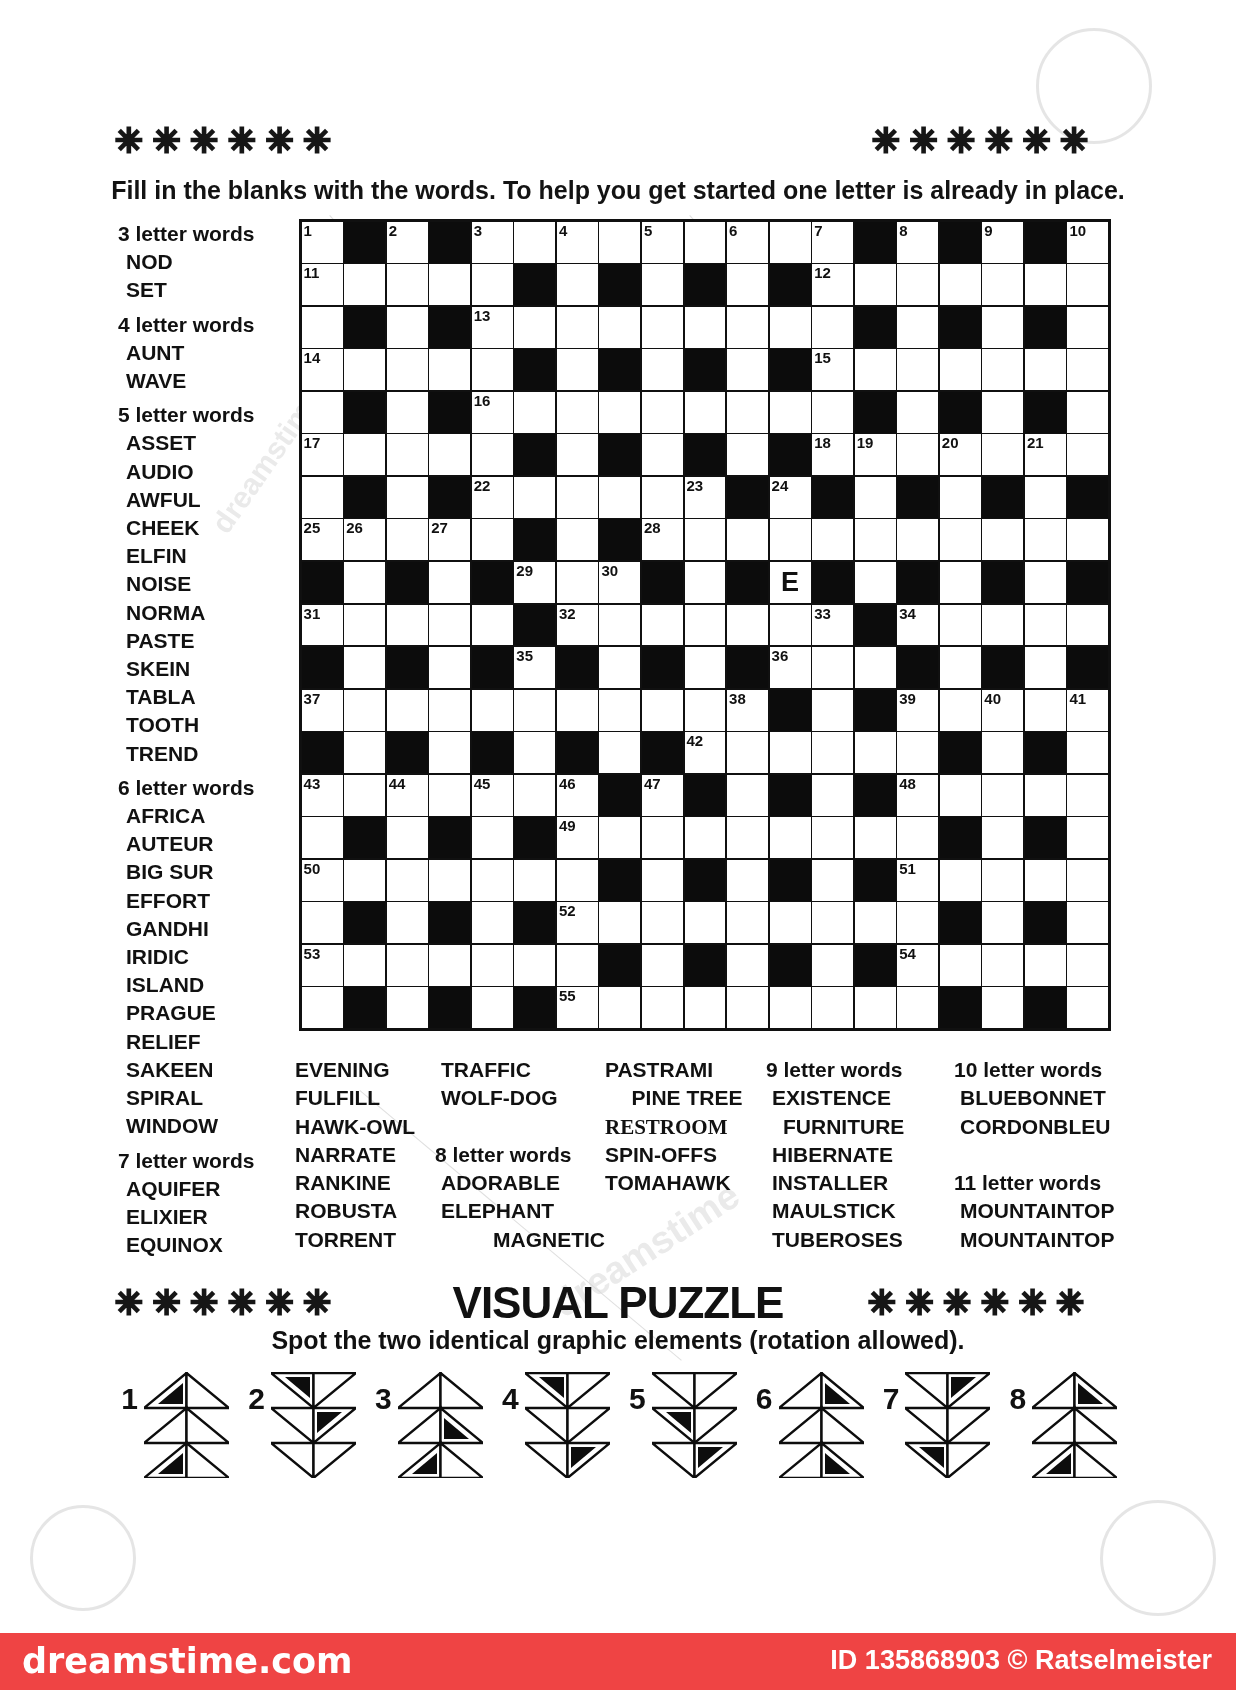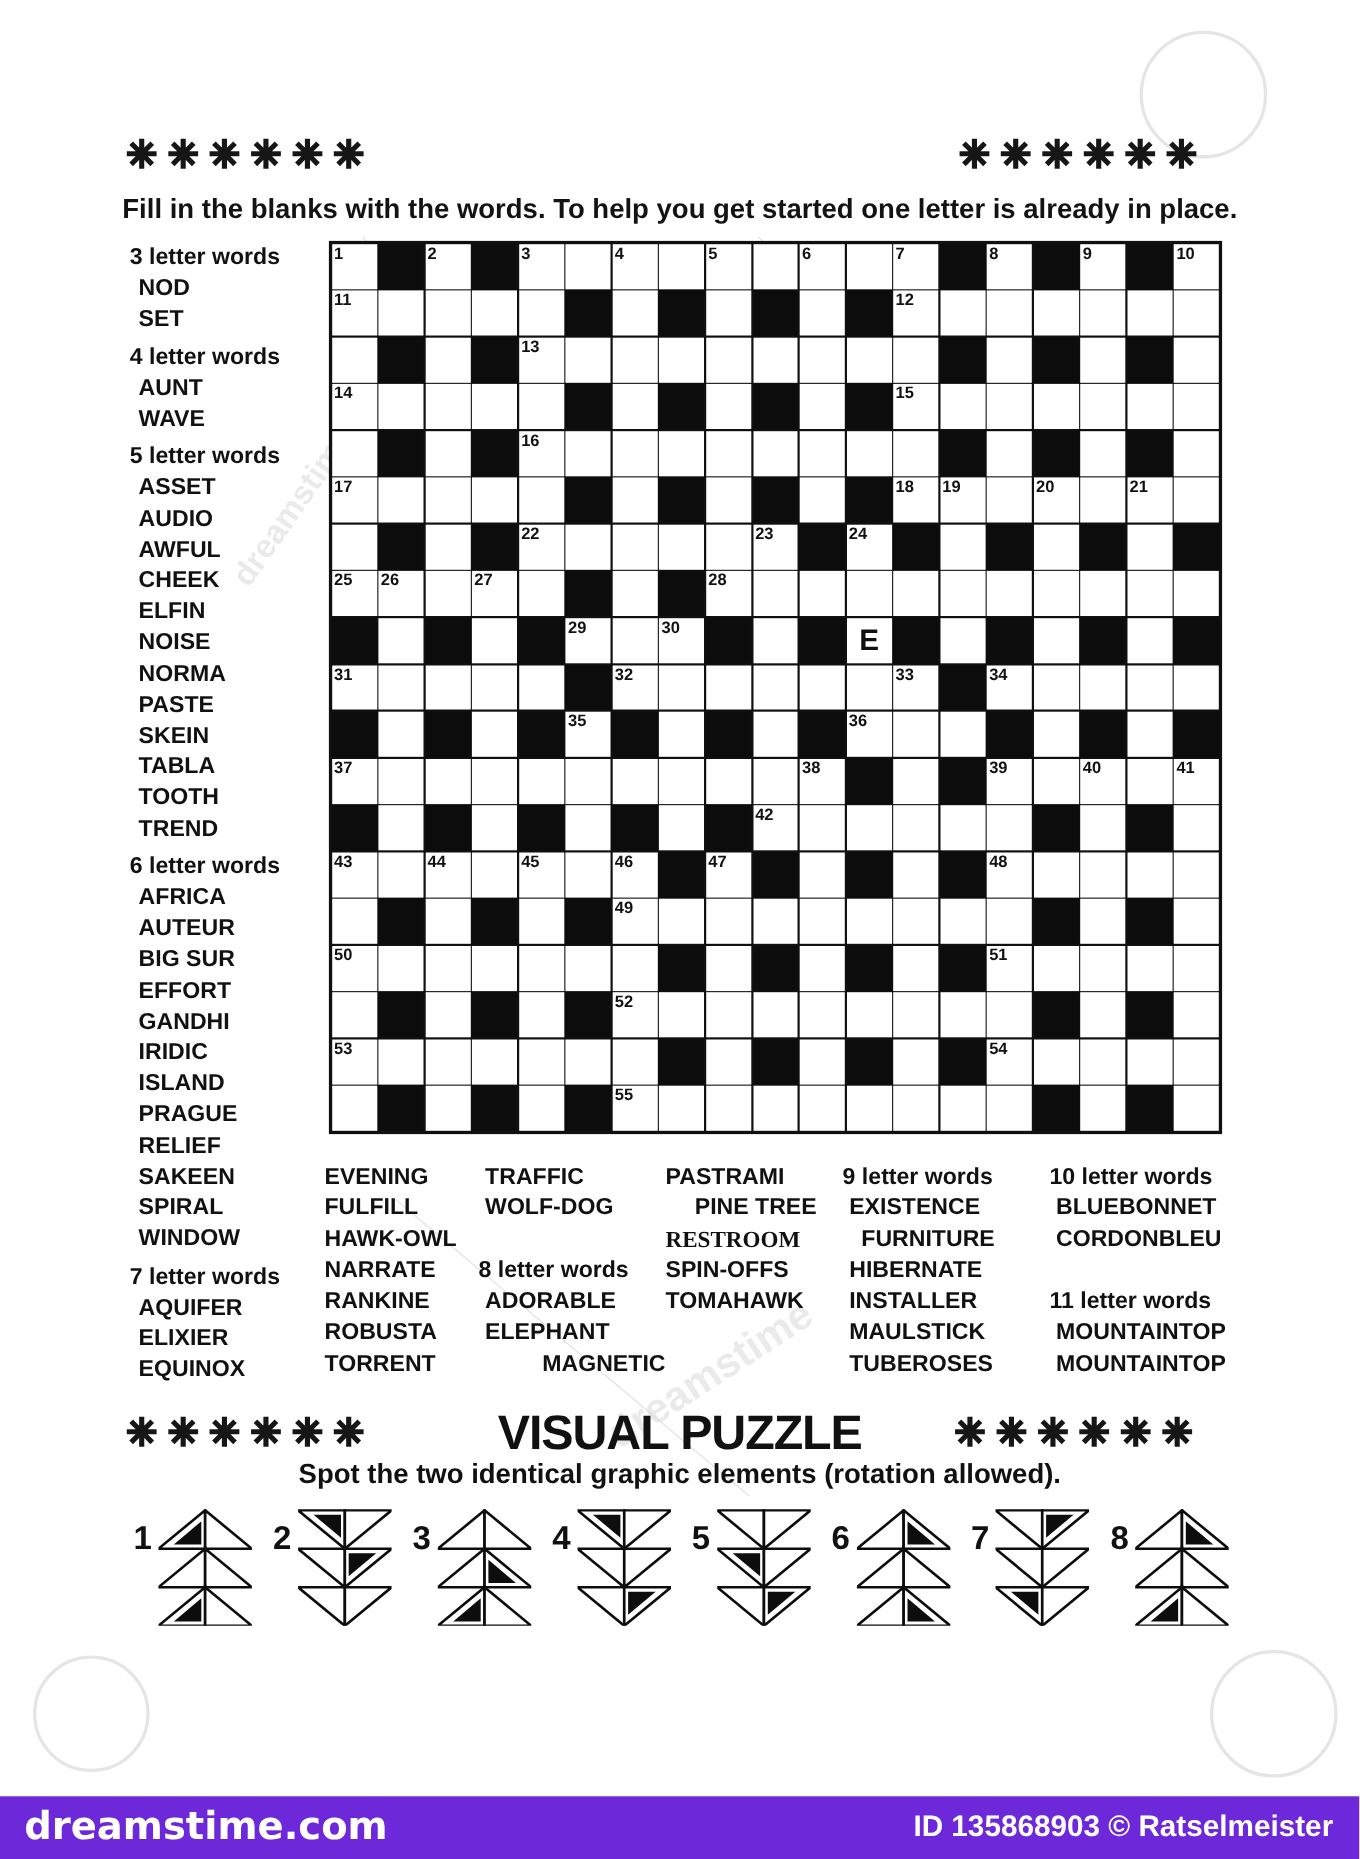--- a/index.html
+++ b/index.html
@@ -818,17 +818,17 @@
           </g>
           <g transform="translate(0,71)">
             <polygon points="0,35 42.5,0 42.5,35" fill="#fff" stroke="#0d0d0d" stroke-width="2.4" stroke-linejoin="miter"></polygon>
             <polygon points="42.5,0 85,35 42.5,35" fill="#fff" stroke="#0d0d0d" stroke-width="2.4" stroke-linejoin="miter"></polygon>
             <polygon points="14,31 39,31 39,10" fill="#0d0d0d"></polygon>
           </g>
         </svg>
       </div>
     </div>
 
-  <div id="bar" style="background: #6d28d9;">
+  <div id="bar" style="background: #ef4444;">
     <div id="bar-logo">dreamstime.com</div>
     <div id="bar-id">ID 135868903 © Ratselmeister</div>
   </div>
 </div>
 
 </body></html>

